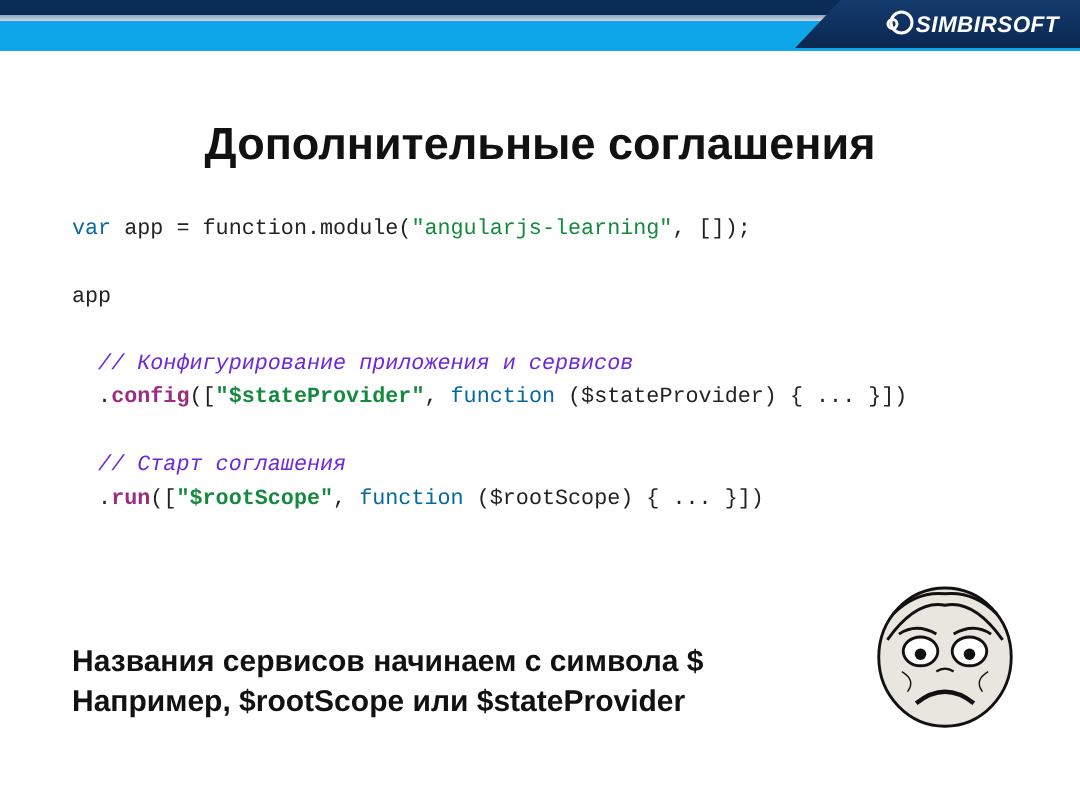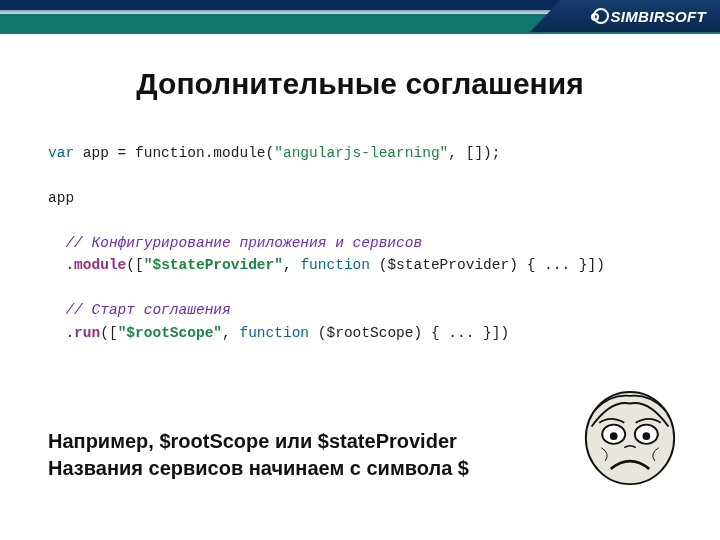--- a/index.html
+++ b/index.html
@@ -9,21 +9,21 @@
     height: 540px;
     font-family: Arial, Helvetica, sans-serif;
     background: #ffffff;
     overflow: hidden;
     position: relative;
   }
   .header-band {
     position: absolute;
     top: 0; left: 0; right: 0;
     height: 34px;
-    background: #0f766e;
+    background: #0ea5e9;
   }
   .header-top {
     position: absolute;
     top: 0; left: 0;
     width: 100%;
     height: 10px;
     background: linear-gradient(to bottom, #0a2b55 0%, #0a2b55 100%);
   }
   .header-divider {
     position: absolute;
@@ -63,21 +63,21 @@
     position: relative;
   }
   .logo-ring::after{
     content:"";
     position:absolute;
     left:-4px; top:3px;
     width:4px;height:4px;border:2px solid #fff;border-radius:50%;
   }
   h1.title {
     position: absolute;
-    top: 67px;
+    top: 80px;
     left: 0;
     width: 100%;
     text-align: center;
     margin: 0;
     font-size: 30px;
     font-weight: 700;
     color: #111;
   }
   .code-block {
     position: absolute;
@@ -124,28 +124,28 @@
   </div>
 </div>
 
 <h1 class="title">Дополнительные соглашения</h1>
 
 <div class="code-block"><span class="kw">var</span><span> app = function.module(</span><span class="str">"angularjs-learning"</span><span>, []);</span>
 
 <span>app</span>
 
 <span class="cmt">  // Конфигурирование приложения и сервисов</span>
-<span>  .</span><span class="meth">module</span><span>([</span><span class="strb">"$stateProvider"</span><span>, </span><span class="kw">function</span><span> ($stateProvider) { ... }])</span>
+<span>  .</span><span class="meth">config</span><span>([</span><span class="strb">"$stateProvider"</span><span>, </span><span class="kw">function</span><span> ($stateProvider) { ... }])</span>
 
 <span class="cmt">  // Старт соглашения</span>
 <span>  .</span><span class="meth">run</span><span>([</span><span class="strb">"$rootScope"</span><span>, </span><span class="kw">function</span><span> ($rootScope) { ... }])</span></div>
 
 <div class="footer-text">
+  <div>Названия сервисов начинаем с символа $</div>
   <div>Например, $rootScope или $stateProvider</div>
-  <div>Названия сервисов начинаем с символа $</div>
 </div>
 
 <div class="meme">
   <svg viewBox="0 0 100 104">
     <ellipse cx="50" cy="50" rx="46" ry="48" fill="#e9e6df" stroke="#111" stroke-width="2"></ellipse>
     <path d="M10 38 Q30 10 50 14 Q70 10 90 38" fill="none" stroke="#111" stroke-width="2"></path>
     <ellipse cx="33" cy="46" rx="12" ry="10" fill="#fff" stroke="#111" stroke-width="2"></ellipse>
     <ellipse cx="67" cy="46" rx="12" ry="10" fill="#fff" stroke="#111" stroke-width="2"></ellipse>
     <circle cx="33" cy="48" r="4" fill="#111"></circle>
     <circle cx="67" cy="48" r="4" fill="#111"></circle>

